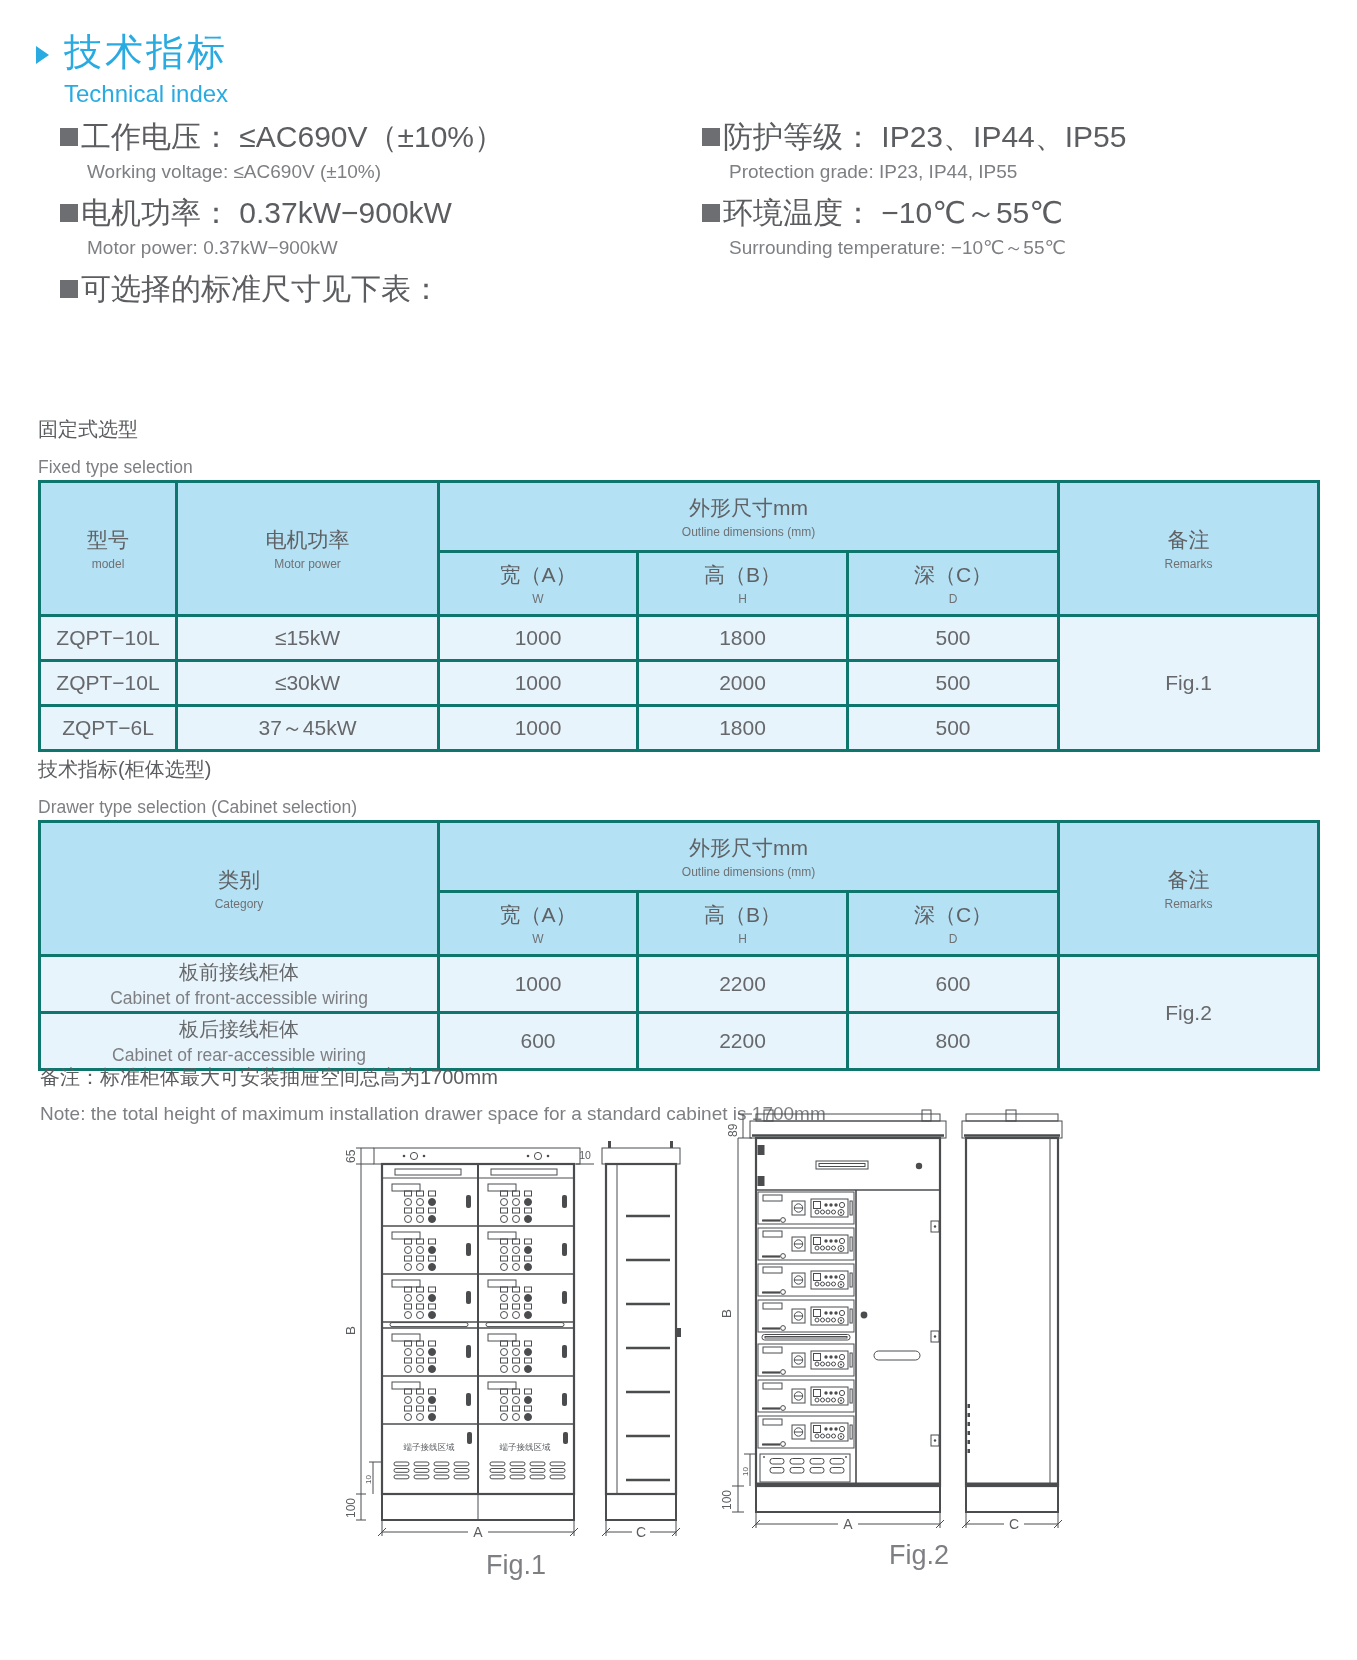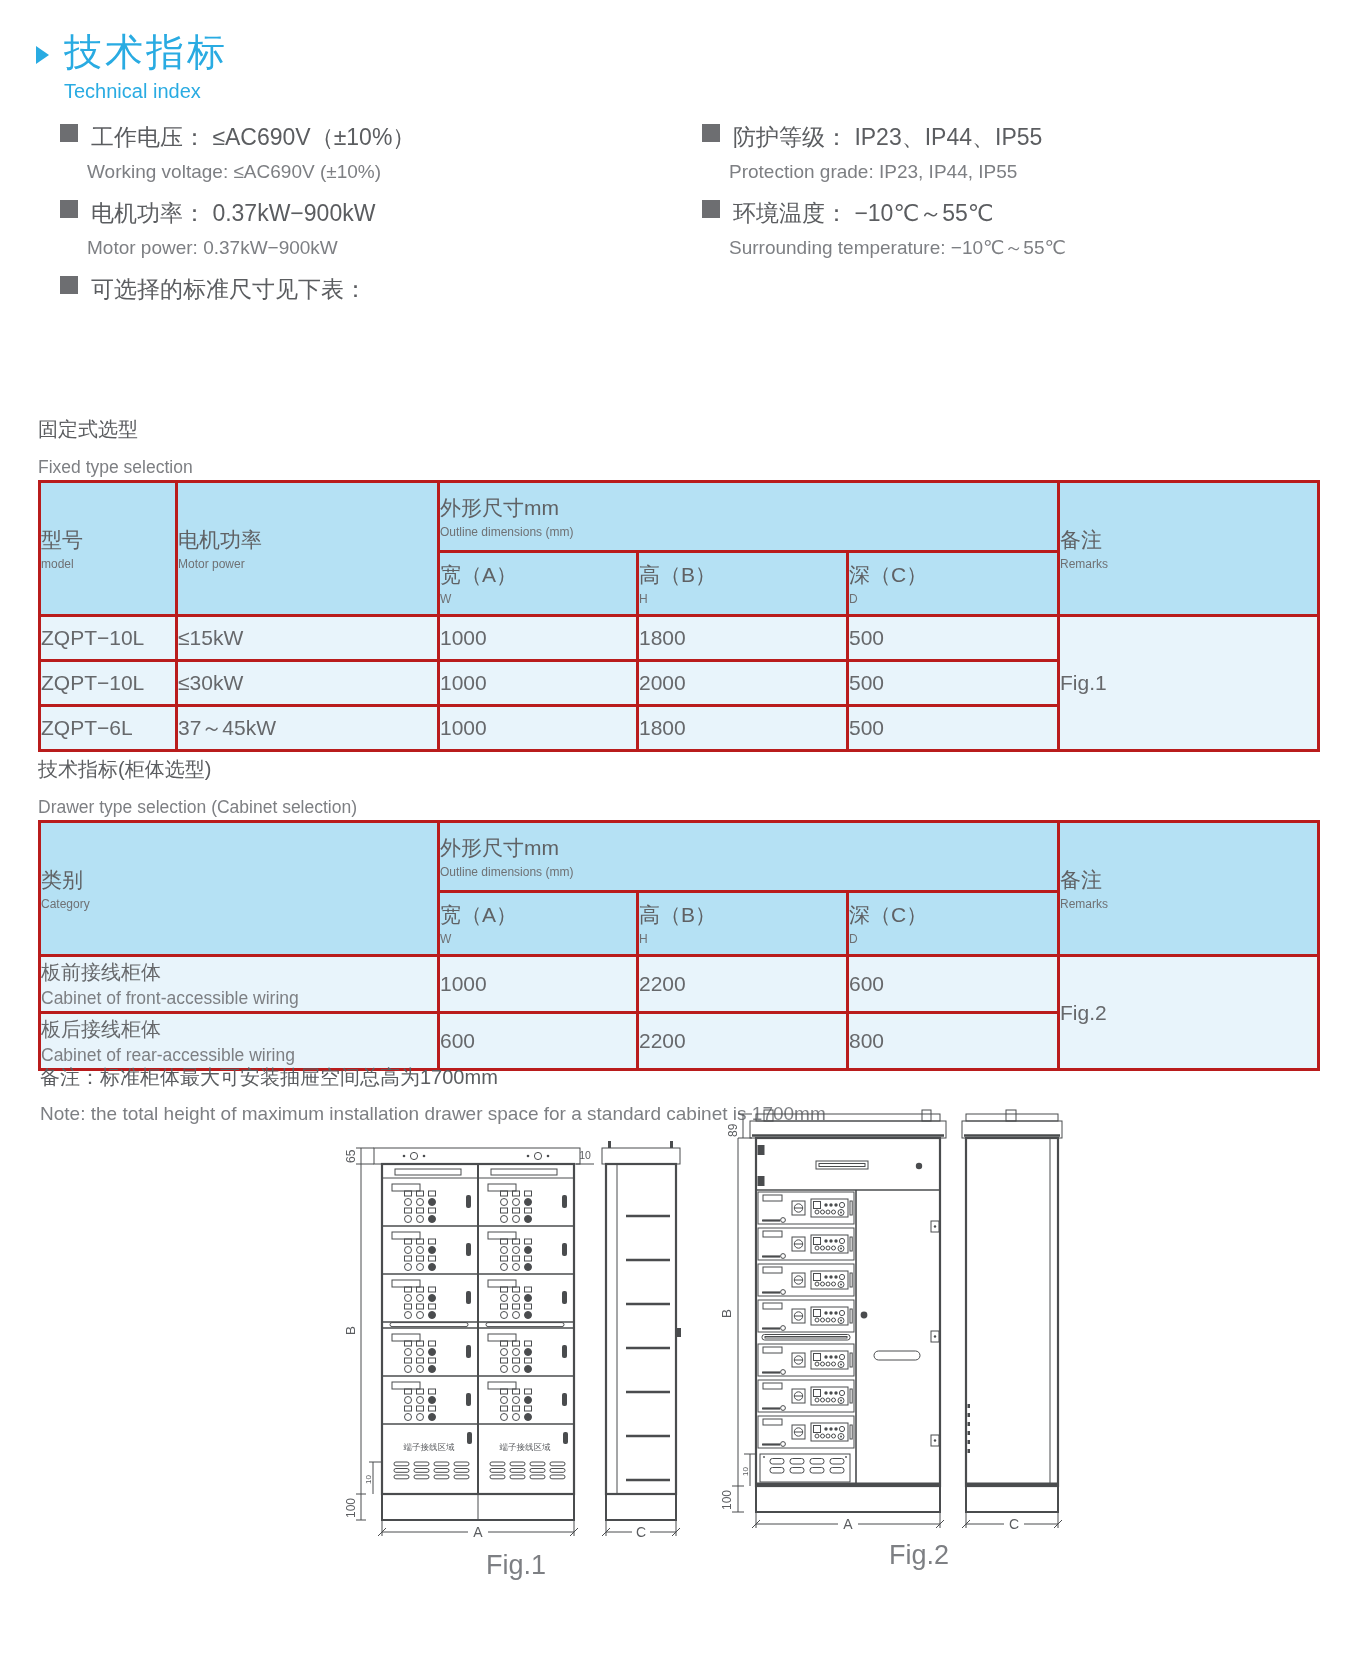--- a/index.html
+++ b/index.html
@@ -14,40 +14,40 @@
   *{box-sizing:border-box;margin:0;padding:0}
   html,body{background:#fff}
   body{font-family:"Liberation Sans","DejaVu Sans",sans-serif;}
   .page{position:relative;width:1357px;height:1660px;background:#fff;overflow:hidden}
 
   
   .title-block{position:absolute;left:36px;top:30px}
   .title-tri{position:absolute;left:0;top:16px;width:0;height:0;
     border-left:13px solid var(--accent);border-top:9px solid transparent;border-bottom:9px solid transparent}
   .title-cn{margin-left:28px;font-size:38px;line-height:44px;color:var(--accent);letter-spacing:3px}
-  .title-en{margin-left:28px;margin-top:6px;font-size:20px;color:var(--accent)}
+  .title-en{margin-left:28px;margin-top:6px;font-size:24px;color:var(--accent)}
 
   
   .specs{position:absolute;left:60px;top:124px;width:1260px}
   .specs-col{position:absolute;top:0}
   .specs-left{left:0;width:600px}
   .specs-right{left:642px;width:600px}
-  .spec-cn{display:flex;gap:13px;font-size:23px;line-height:26px;color:var(--textdark)}
+  .spec-cn{display:flex;align-items:center;gap:3px;font-size:30px;line-height:26px;color:var(--textdark)}
   .bullet{width:18px;height:18px;background:var(--bullet);flex:none}
   .spec-en{font-size:19px;line-height:22px;color:var(--textlight);margin:11px 0 17px 27px}
   .gap-top{margin-top:12px}
 
   
   .sec-label{position:absolute;left:38px}
   .sec-cn{font-size:20px;color:var(--textdark)}
   .sec-en{font-size:17.5px;color:var(--textlight);margin-top:14px}
 
   
   .tbl{position:absolute;left:38px;border-collapse:collapse;table-layout:fixed;width:1282px}
-  .tbl th,.tbl td{border:3px solid #b91c1c;padding:0;text-align:left;vertical-align:middle;font-weight:normal}
+  .tbl th,.tbl td{border:3px solid #0f766e;padding:0;text-align:center;vertical-align:middle;font-weight:normal}
   .tbl th{background:var(--headbg)}
   .tbl td{background:var(--rowbg);font-size:21px;color:#66686B}
   .h-cn{font-size:21px;color:#5F6164}
   .h-en{font-size:12px;color:#6F7174;margin-top:3px}
   .cell-cn{font-size:20px;color:#66686B}
   .cell-en{font-size:17.5px;color:#7D7F83;margin-top:2px}
 
   
   .note{position:absolute;left:40px;top:1064px}
   .note-cn{font-size:20px;color:var(--textdark)}

